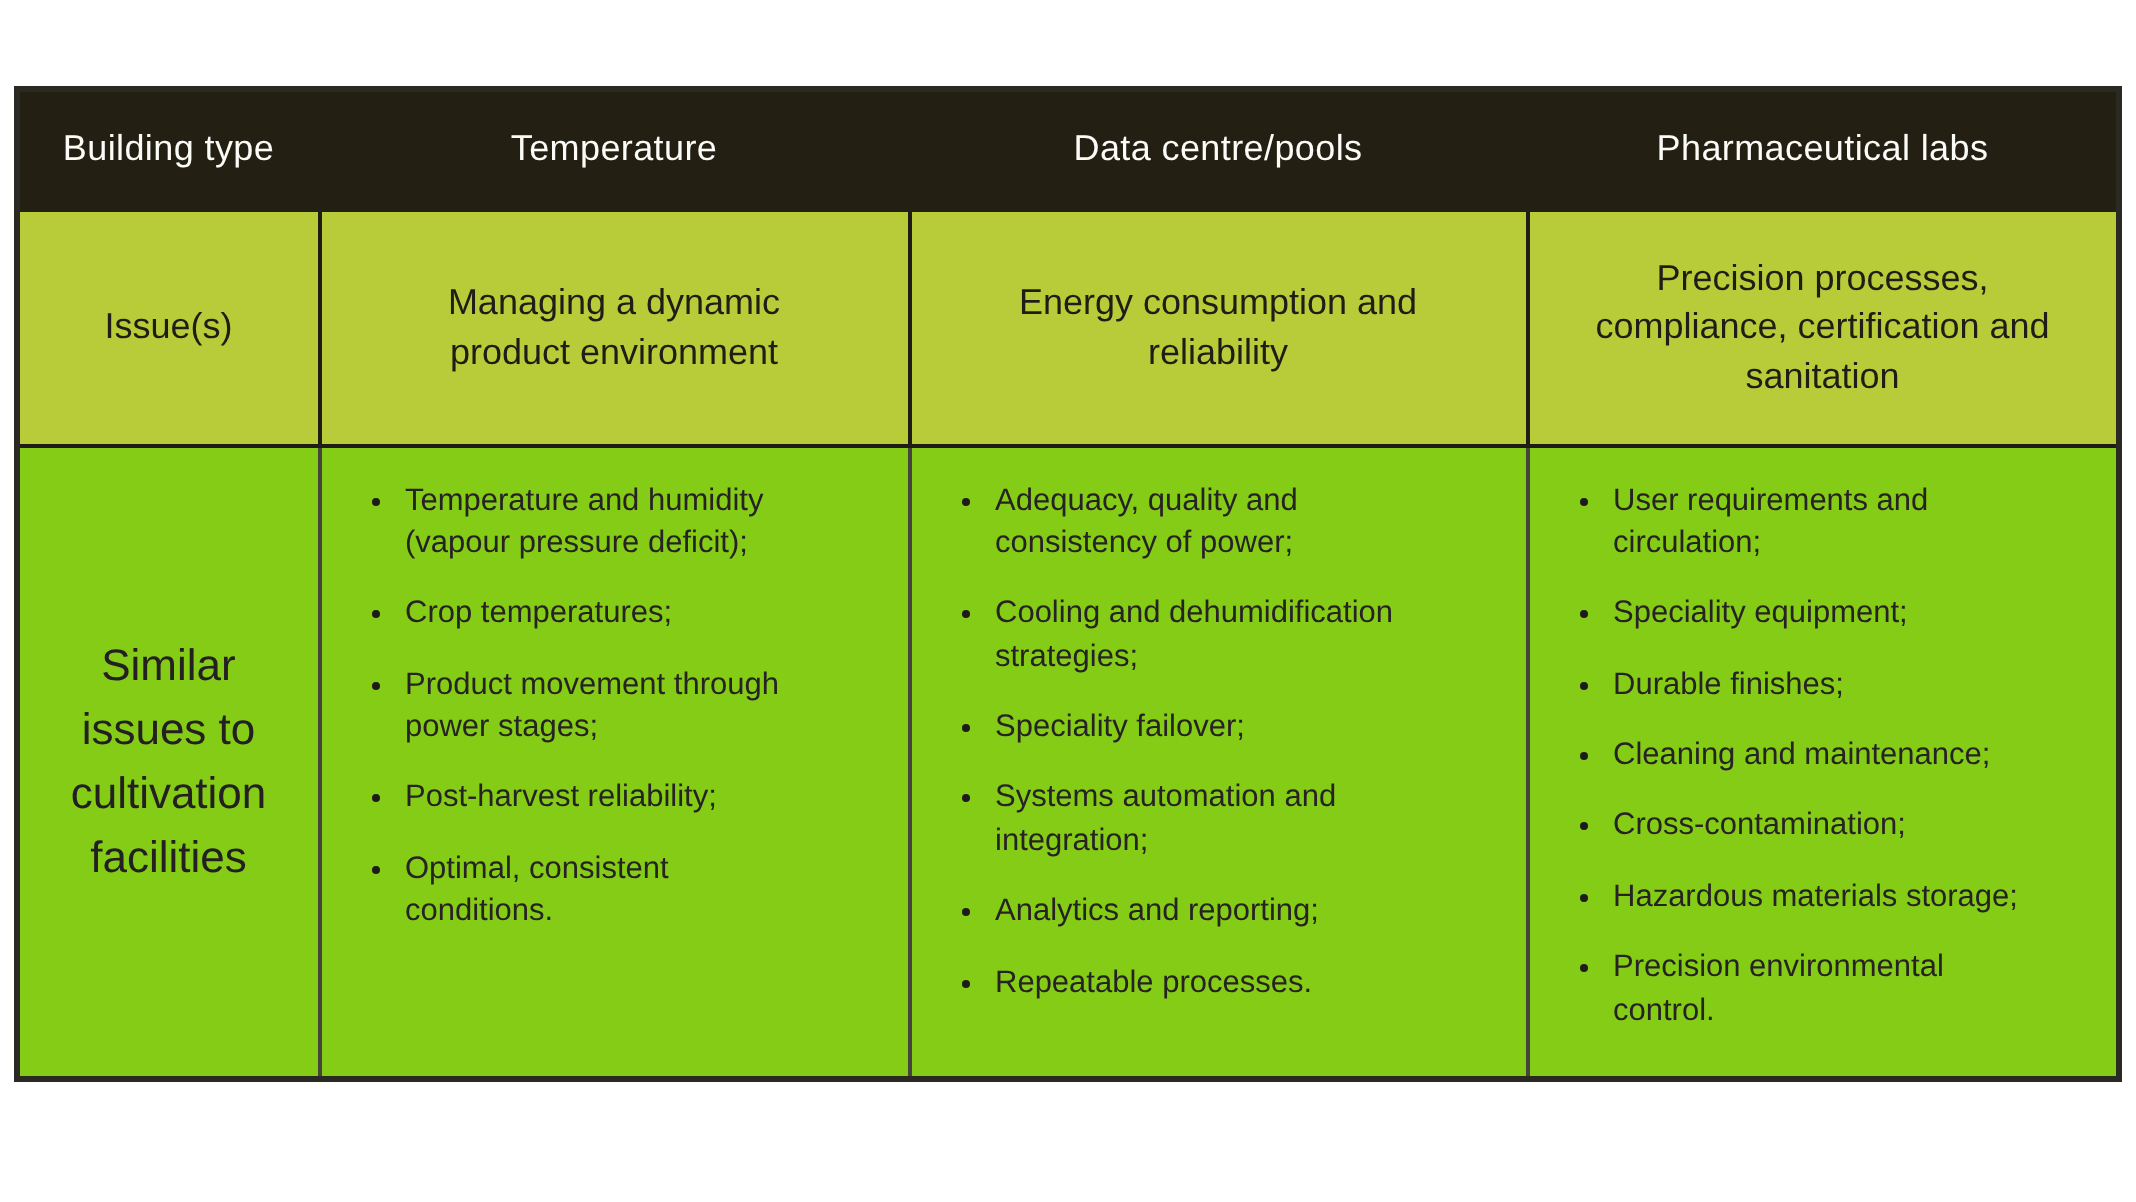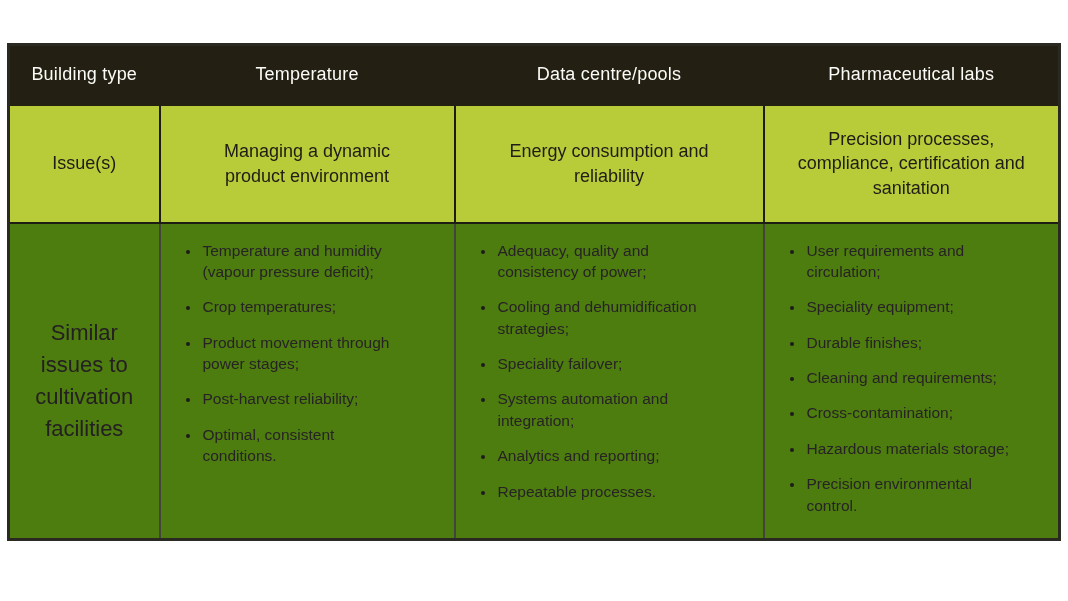--- a/index.html
+++ b/index.html
@@ -56,21 +56,21 @@
     border-color: #1e1d14;
   }
   tr.issues td .wrapbox {
     margin: 0 auto;
   }
   .w210 { max-width: 210px; text-align: center; }
   .w240 { max-width: 240px; }
   .w235 { max-width: 235px; }
   
   tr.details td {
-    background: #4d7c0f;
+    background: #84cc16;
     height: 317px;
     vertical-align: top;
     border-color: #45443c;
   }
   tr.details td.rowlabel {
     vertical-align: middle;
     text-align: center;
     font-size: 22px;
     line-height: 1.45;
     color: #242021;
@@ -146,21 +146,21 @@
             <li class="li-w215">Systems automation and integration;</li>
             <li class="li-w215">Analytics and reporting;</li>
             <li class="li-w215">Repeatable processes.</li>
           </ul>
         </td>
         <td class="list">
           <ul>
             <li class="li-w220">User requirements and circulation;</li>
             <li class="li-w220">Speciality equipment;</li>
             <li class="li-w220">Durable finishes;</li>
-            <li class="li-w220">Cleaning and requirements;</li>
+            <li class="li-w220">Cleaning and maintenance;</li>
             <li class="li-w220">Cross-contamination;</li>
             <li class="li-w220">Hazardous materials storage;</li>
             <li class="li-w220">Precision environmental control.</li>
           </ul>
         </td>
       </tr>
     </tbody>
   </table>
 </div>
 

